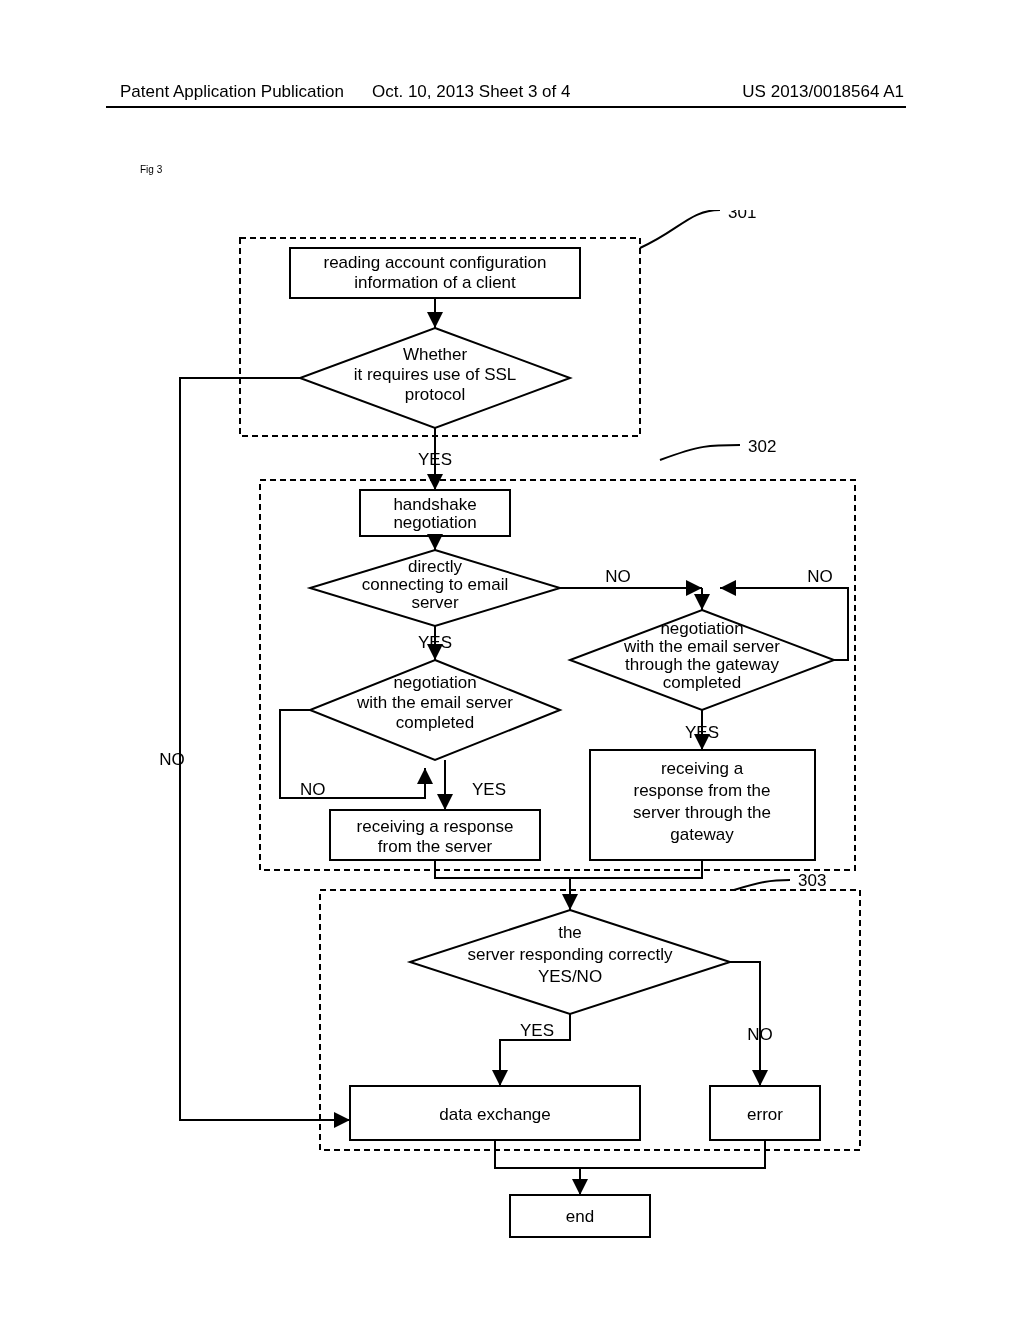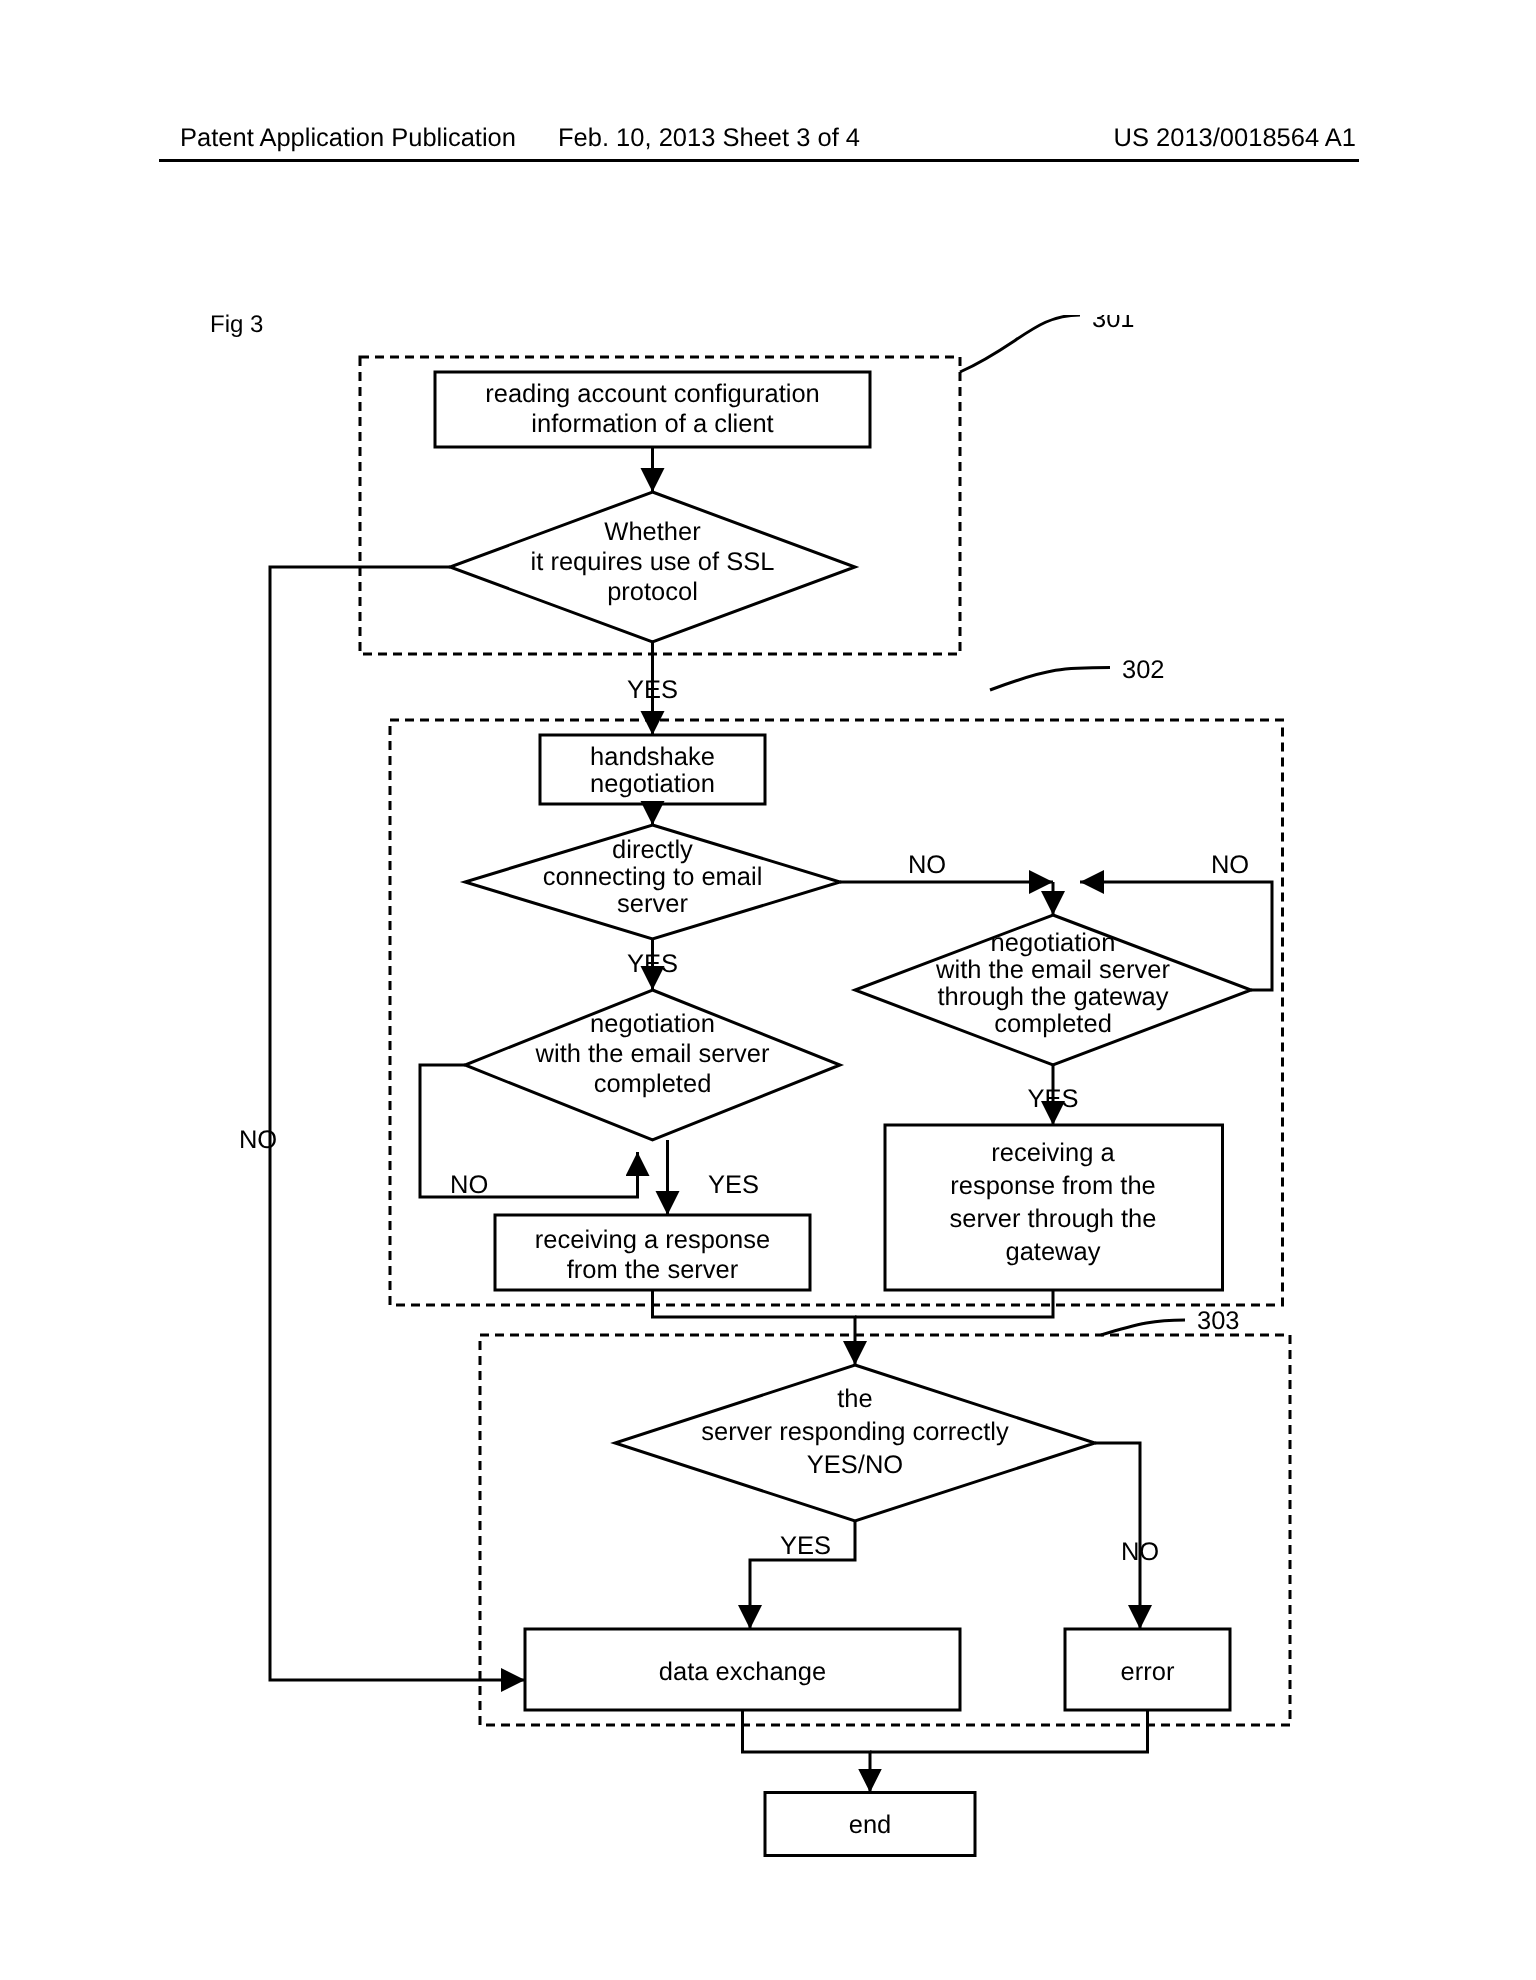--- a/index.html
+++ b/index.html
@@ -32,22 +32,21 @@
     position: absolute;
     top: 106px;
     left: 106px;
     width: 800px;
     border-top: 2px solid #000;
   }
   .figlabel {
     position: absolute;
     top: 164px;
     left: 140px;
-    font-size: 16px;
-    margin-top: 44px;
+    font-size: 10px;
   }
 
   
   .diagram {
     position: absolute;
     left: 120px;
     top: 210px;
     width: 780px;
     height: 1050px;
   }
@@ -61,21 +60,21 @@
   .box  { stroke: #000; stroke-width: 2; fill: #fff; }
 
   .arrowhead { fill: #000; }
 </style>
 </head>
 <body>
 
 <div class="page">
   <div class="hdr">
     <span class="hdr-left">Patent Application Publication</span>
-    <span class="hdr-mid">Feb. 10, 2013  Sheet 3 of 4</span>
+    <span class="hdr-mid">Oct. 10, 2013  Sheet 3 of 4</span>
     <span class="hdr-right">US 2013/0018564 A1</span>
   </div>
   <div class="hdr-line"></div>
 
   <div class="figlabel">Fig 3</div>
 
   <svg class="diagram" viewBox="0 0 780 1050">
     <defs>
       <marker id="ah" markerWidth="10" markerHeight="10" refX="8" refY="4" orient="auto">
         <path d="M0,0 L8,4 L0,8 z" class="arrowhead"></path>

